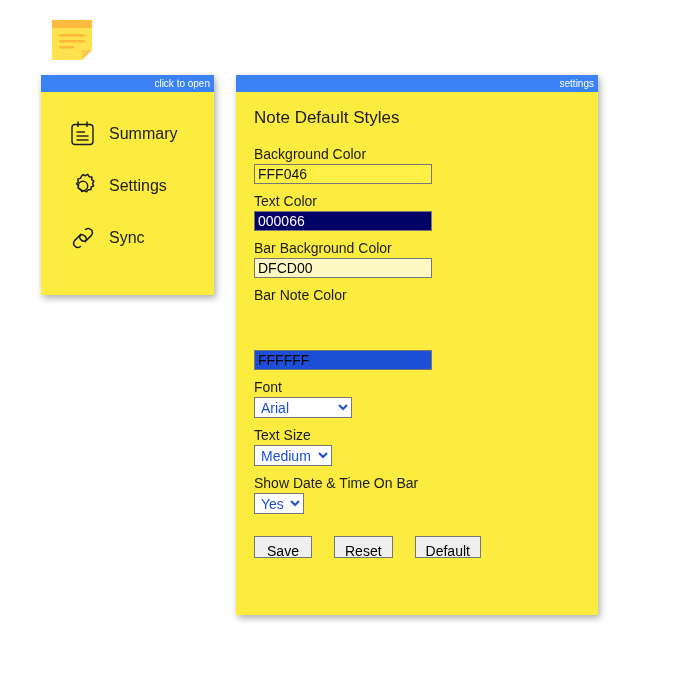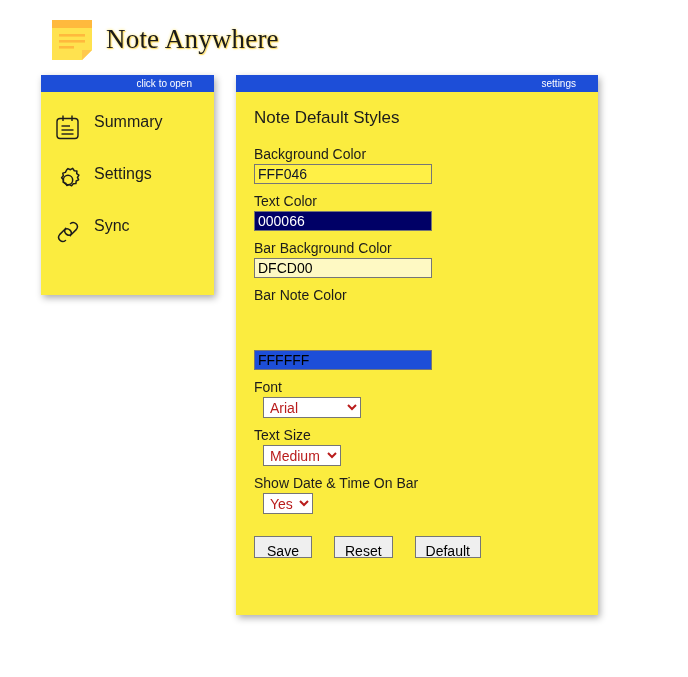--- a/index.html
+++ b/index.html
@@ -40,25 +40,25 @@
   }
 
   
   .panel {
     position: absolute;
     background: #FBEC3F;
     box-shadow: 2px 3px 7px rgba(0, 0, 0, 0.32);
   }
   .panel-titlebar {
     height: 17px;
-    background: #1d4ed8;
+    background: #3b82f6;
     display: flex;
     align-items: center;
     justify-content: flex-end;
-    padding-right: 22px;
+    padding-right: 4px;
     box-sizing: border-box;
   }
   .panel-titlebar-label {
     font-size: 10px;
     color: #ffffff;
     font-family: "Liberation Sans", sans-serif;
     line-height: 1;
     white-space: nowrap;
   }
 
@@ -67,22 +67,23 @@
     left: 41px;
     top: 75px;
     width: 173px;
     height: 220px;
   }
   #menu-list {
     padding: 16px 0 0 0;
   }
   .menu-item {
     display: flex;
+    align-items: center;
     gap: 11px;
-    padding: 5px 0 5px 12px;
+    padding: 5px 0 5px 27px;
     cursor: pointer;
     height: 52px;
     box-sizing: border-box;
   }
   .menu-icon {
     width: 30px;
     height: 30px;
     flex: 0 0 auto;
     display: block;
   }
@@ -134,24 +135,23 @@
     outline: none;
   }
   select.field-select {
     display: block;
     box-sizing: border-box;
     height: 21px;
     border: 1px solid #767676;
     background: #ffffff;
     font-size: 14px;
     font-family: "Liberation Sans", sans-serif;
-    color: #b91c1c;
+    color: #1d4ed8;
     padding: 1px 2px;
     outline: none;
-    margin-left: 9px;
   }
   #font-select { width: 98px; }
   #text-size-select { width: 78px; }
   #show-datetime-select { width: 50px; }
 
   #button-row {
     display: flex;
     gap: 22px;
     margin-top: 22px;
   }
@@ -176,21 +176,20 @@
   <span>
     <svg id="logo-icon" viewBox="0 0 44 46" xmlns="http://www.w3.org/2000/svg">
       <path d="M2 4 h40 v30 l-10 10 h-30 z" fill="#FFE24F"></path>
       <path d="M2 4 h40 v8 h-40 z" fill="#FFB93D"></path>
       <path d="M42 34 l-10 10 v-10 z" fill="#FFC94D"></path>
       <rect x="9" y="18" width="26" height="2.6" fill="#FFB93D"></rect>
       <rect x="9" y="24" width="26" height="2.6" fill="#FFB93D"></rect>
       <rect x="9" y="30" width="15" height="2.6" fill="#FFB93D"></rect>
     </svg>
   </span>
-  <span id="app-title">Note Anywhere</span>
 </div>
 
 <div class="panel" id="menu-panel">
   <div class="panel-titlebar">
     <span class="panel-titlebar-label">click to open</span>
   </div>
 
   <div id="menu-list">
 
     <div class="menu-item">

